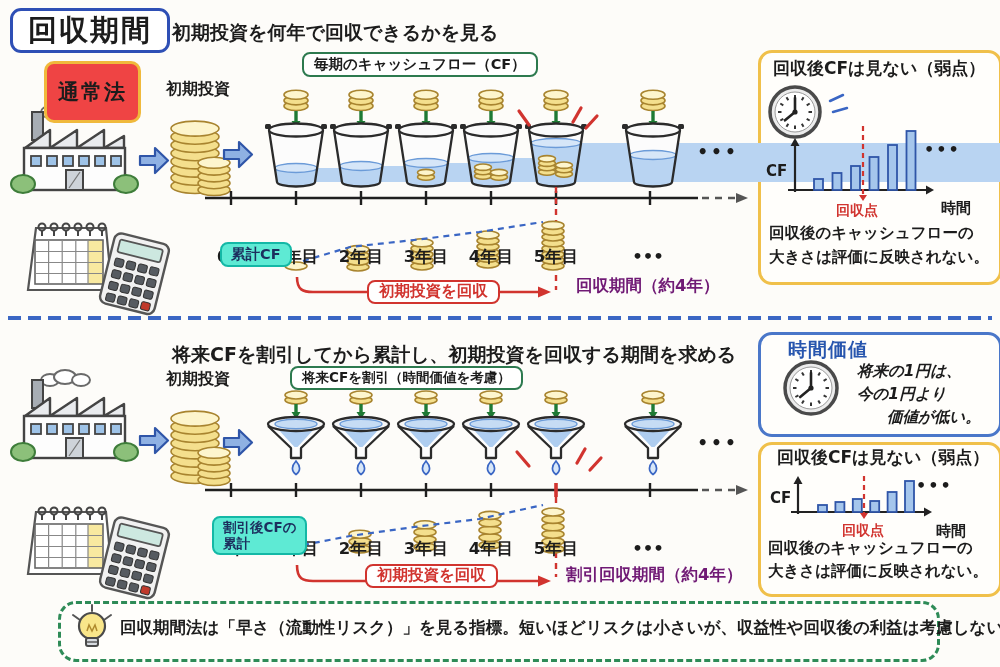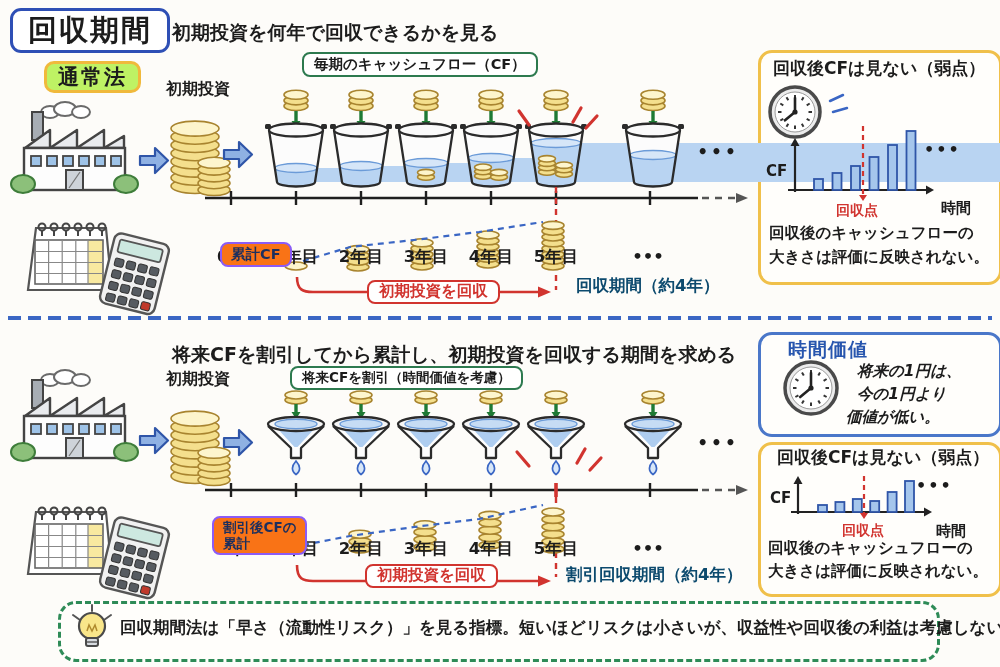--- a/index.html
+++ b/index.html
@@ -5,27 +5,27 @@
   html,body{margin:0;padding:0;background:#e8e8e8;}
   #stage{position:relative;width:1000px;height:667px;background:#fdfcf9;overflow:hidden;
          font-family:"DejaVu Sans",sans-serif;color:#1c1c1c;}
   #art{position:absolute;left:0;top:0;z-index:2;pointer-events:none;}
   .panel{position:absolute;border-radius:14px;background:#fffefb;z-index:1;}
   .label{position:absolute;white-space:nowrap;z-index:3;line-height:1.15;}
   .title-box{font-size:29px;font-weight:bold;border:3px solid #2e4fb5;border-radius:11px;
              padding:3px 15px;background:#fff;letter-spacing:2px;}
   .subtitle{font-size:19px;font-weight:600;}
   .badge{font-size:21px;font-weight:bold;border:3px solid #f0b93c;border-radius:10px;
-         padding:1px 11px;background:#bef264;letter-spacing:2px;}
+         padding:16px 11px;background:#ef4444;letter-spacing:2px;}
   .flow-box{border:2px solid #2d7a4f;border-radius:8px;padding:2px 10px;background:#fff;font-weight:600;}
-  .cum-box{border:2px solid #8b5cf6;border-radius:8px;padding:2px 9px;background:#f97316;
+  .cum-box{border:2px solid #14b8a6;border-radius:8px;padding:2px 9px;background:#5eead4;
            color:#1c2f5e;font-weight:600;}
   .rec-box{font-size:15.5px;border:2px solid #d1342f;border-radius:8px;padding:1px 10px;
            background:#fff;color:#d1342f;font-weight:600;}
-  .red-label{color:#0c4a6e;font-size:16.5px;font-weight:bold;}
+  .red-label{color:#701a75;font-size:16.5px;font-weight:bold;}
   .tick{font-size:16.5px;transform:translateX(-50%);font-weight:600;margin-top:44px;}
   .dots{font-size:17px;font-weight:bold;letter-spacing:3px;transform:translateX(-50%);}
   .caption{font-size:15.5px;font-weight:600;}
   .p-title{font-size:17px;font-weight:bold;}
   .axis-lab{font-size:15px;font-weight:bold;margin-top:20px;}
   .pt-label{font-size:14px;color:#d1342f;font-weight:bold;}
   .p-dots{font-size:16px;font-weight:bold;letter-spacing:2px;}
   .tv-title{font-size:19px;font-weight:bold;color:#2856ae;letter-spacing:1px;}
   .tv-line{font-size:15.5px;font-weight:600;font-style:italic;}
   .tip-box{position:absolute;border:3px dashed #2e8b57;border-radius:18px;background:#fffefb;z-index:1;}
@@ -667,21 +667,21 @@
   <span class="label axis-lab" style="left:766px;top:143px">CF</span>
   <span class="label p-dots" style="left:924px;top:141px">•••</span>
   <span class="label axis-lab" style="left:941px;top:180px">時間</span>
   <span class="label pt-label" style="left:836px;top:202px">回収点</span>
   <div class="label caption" style="left:769px;top:225px">回収後のキャッシュフローの</div>
   <div class="label caption" style="left:769px;top:249px">大きさは評価に反映されない。</div>
 
   <div class="label tv-title" style="left:788px;top:339px">時間価値</div>
   <div class="label tv-line" style="left:857px;top:363px">将来の1円は、</div>
   <div class="label tv-line" style="left:857px;top:386px">今の1円より</div>
-  <div class="label tv-line" style="left:846px;top:409px">価値が低い。</div>
+  <div class="label tv-line" style="left:887px;top:409px">価値が低い。</div>
 
   <div class="label p-title" style="left:777px;top:448px">回収後CFは見ない（弱点）</div>
   <span class="label axis-lab" style="left:770px;top:470px">CF</span>
   <span class="label p-dots" style="left:916px;top:477px">•••</span>
   <span class="label axis-lab" style="left:936px;top:503px">時間</span>
   <span class="label pt-label" style="left:842px;top:522px">回収点</span>
   <div class="label caption" style="left:768px;top:540px">回収後のキャッシュフローの</div>
   <div class="label caption" style="left:768px;top:563px">大きさは評価に反映されない。</div>
 
   <div class="label tip-text" style="left:120px;top:619px">回収期間法は「早さ（流動性リスク）」を見る指標。短いほどリスクは小さいが、収益性や回収後の利益は考慮しない。</div>

